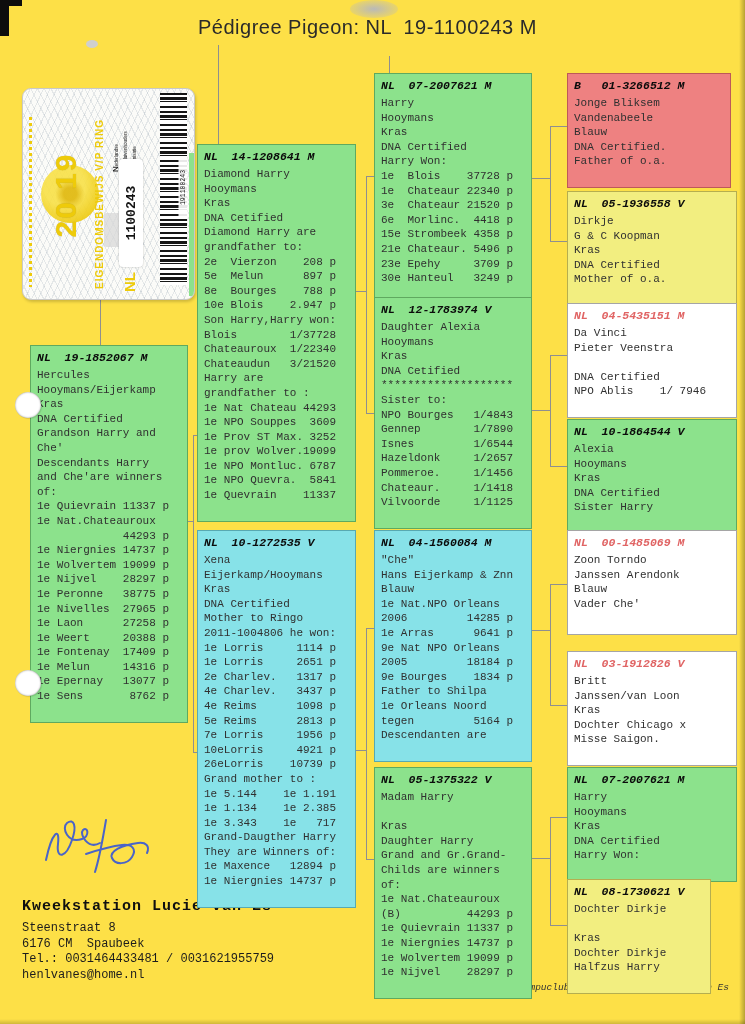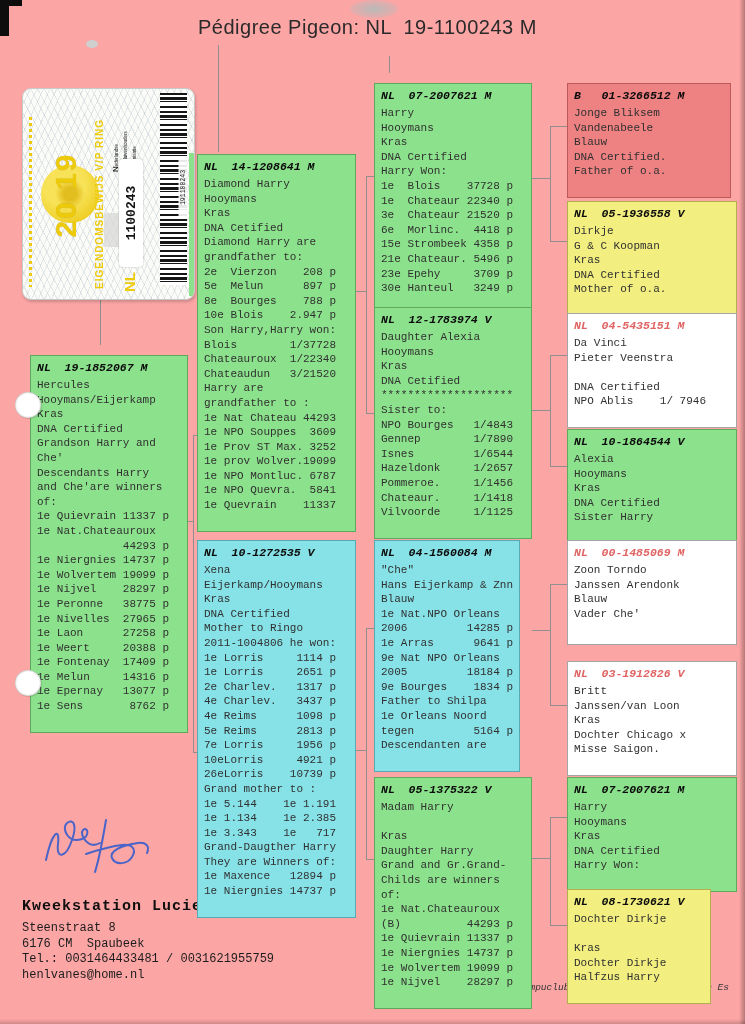--- a/index.html
+++ b/index.html
@@ -1,24 +1,24 @@
 <!DOCTYPE html>
 <html style="--green: #8ce28c; --cyan: #87e2e8; --red: #ee8181; --yellow: #f2ee80; --whiteHeader: #e06464; --connector: #8f8f8f; --cardYellow: #eecb0a; --signature: #4a64c8;"><head>
 <meta charset="utf-8">
 <style>
   html,body { margin:0; padding:0; background:#ffffff; }
-  .page { position:relative; width:745px; height:1024px; background:#fca5a5; overflow:hidden;
+  .page { position:relative; width:745px; height:1024px; background:#fde047; overflow:hidden;
           font-family:"Liberation Mono","DejaVu Sans Mono",monospace; }
 
   .title { position:absolute; left:198px; top:16px; font-family:"Liberation Sans",sans-serif;
            font-size:20px; letter-spacing:0.5px; color:#2a2a2a; white-space:pre; }
 
   
   .pbox { position:absolute; box-sizing:border-box; border:1px solid rgba(70,90,70,.45);
-          padding:4px 6px 18px; color:#303030; overflow:hidden; z-index:2;margin-top:10px; }
+          padding:4px 6px 18px; color:#303030; overflow:hidden; z-index:2; }
   .pbox .ph { font-style:italic; font-weight:bold; font-size:11.5px; line-height:16px; height:16px;
               margin-bottom:2px; color:#0b0b0b; white-space:pre; }
   .pbox .pb { font-size:11px; line-height:14.6px; white-space:pre; }
   .green  { background:var(--green);  border-color:rgba(40,100,40,.45); }
   .cyan   { background:var(--cyan);   border-color:rgba(30,100,110,.45); }
   .redbox { background:var(--red);    border-color:rgba(140,50,50,.5); }
   .yellow { background:var(--yellow); border-color:rgba(120,110,30,.5); }
   .white  { background:#ffffff; border-color:#a5a5a5; }
   .white .ph { color:var(--whiteHeader); }
 
@@ -240,21 +240,21 @@
 ********************
 Sister to:
 NPO Bourges   1/4843
 Gennep        1/7890
 Isnes         1/6544
 Hazeldonk     1/2657
 Pommeroe.     1/1456
 Chateaur.     1/1418
 Vilvoorde     1/1125</div>
   </div>
-  <div class="pbox cyan" style="left:374px;top:530px;width:146px;">
+  <div class="pbox cyan" style="left:374px;top:530px;width:158px;">
     <div class="ph">NL  04-1560084 M</div>
     <div class="pb">"Che"
 Hans Eijerkamp &amp; Znn
 Blauw
 1e Nat.NPO Orleans
 2006         14285 p
 1e Arras      9641 p
 9e Nat NPO Orleans
 2005         18184 p
 9e Bourges    1834 p

